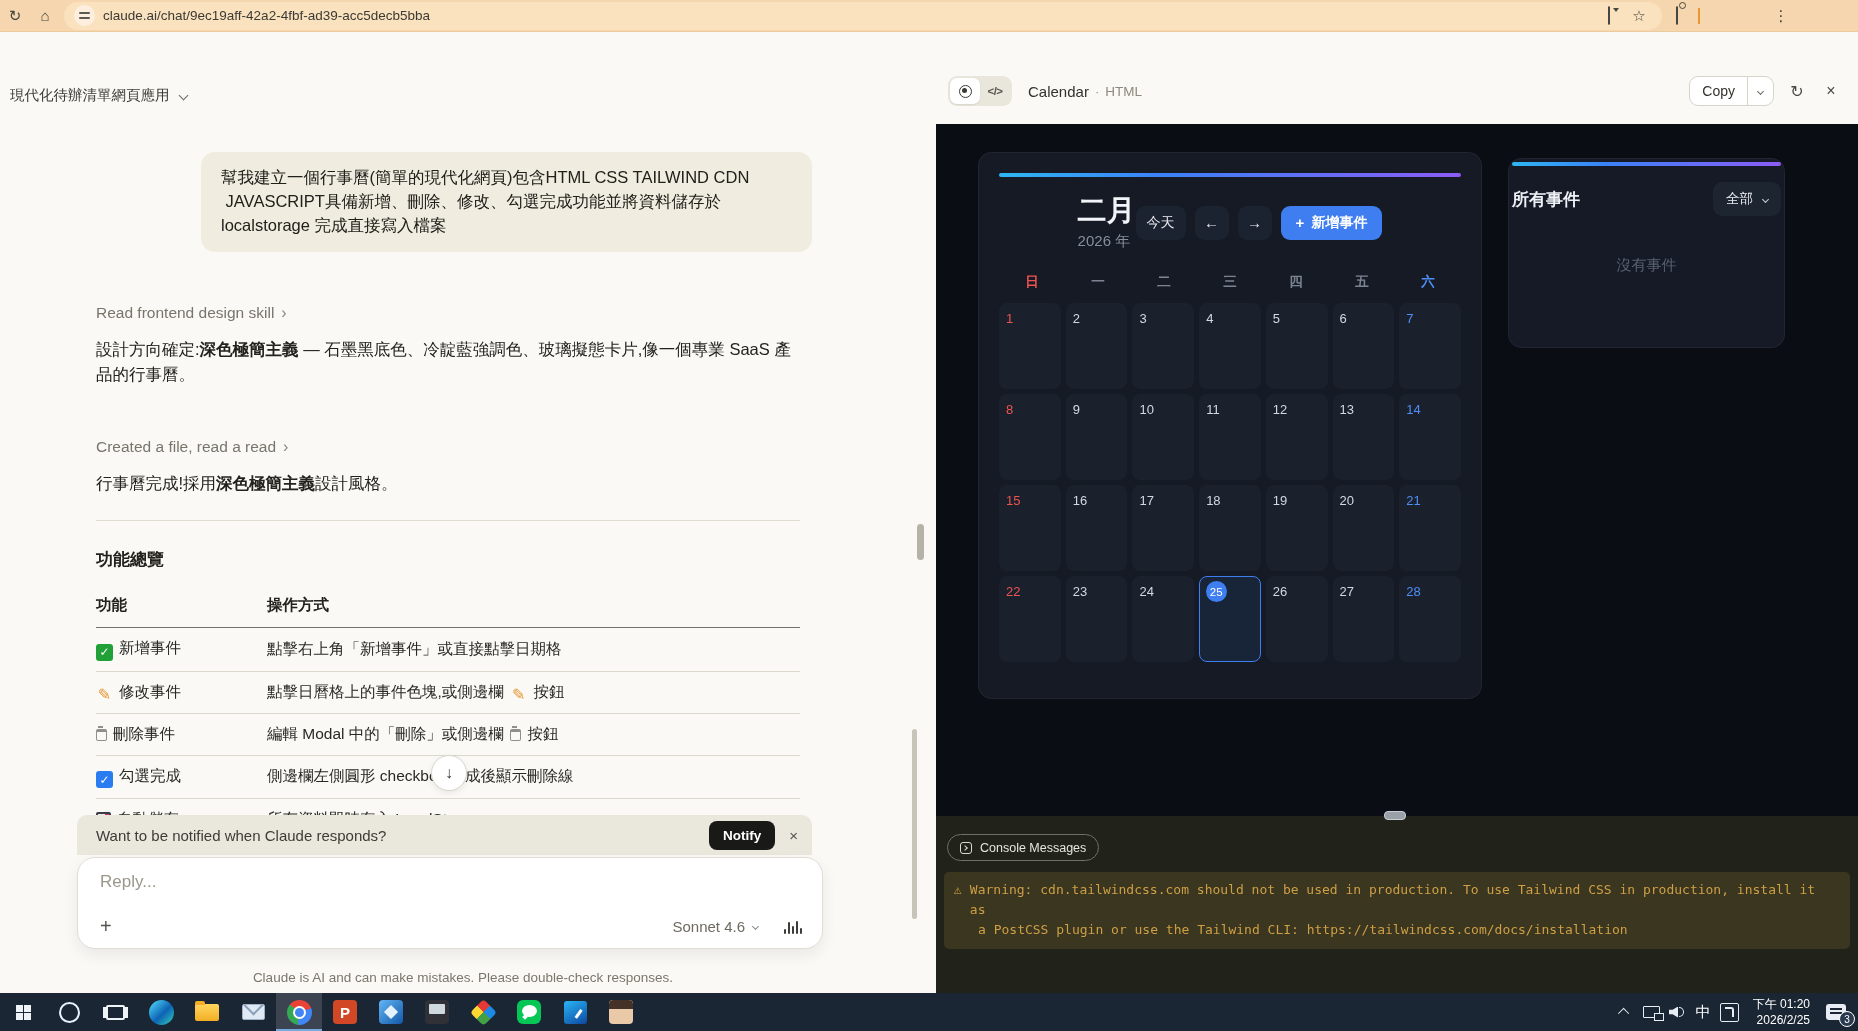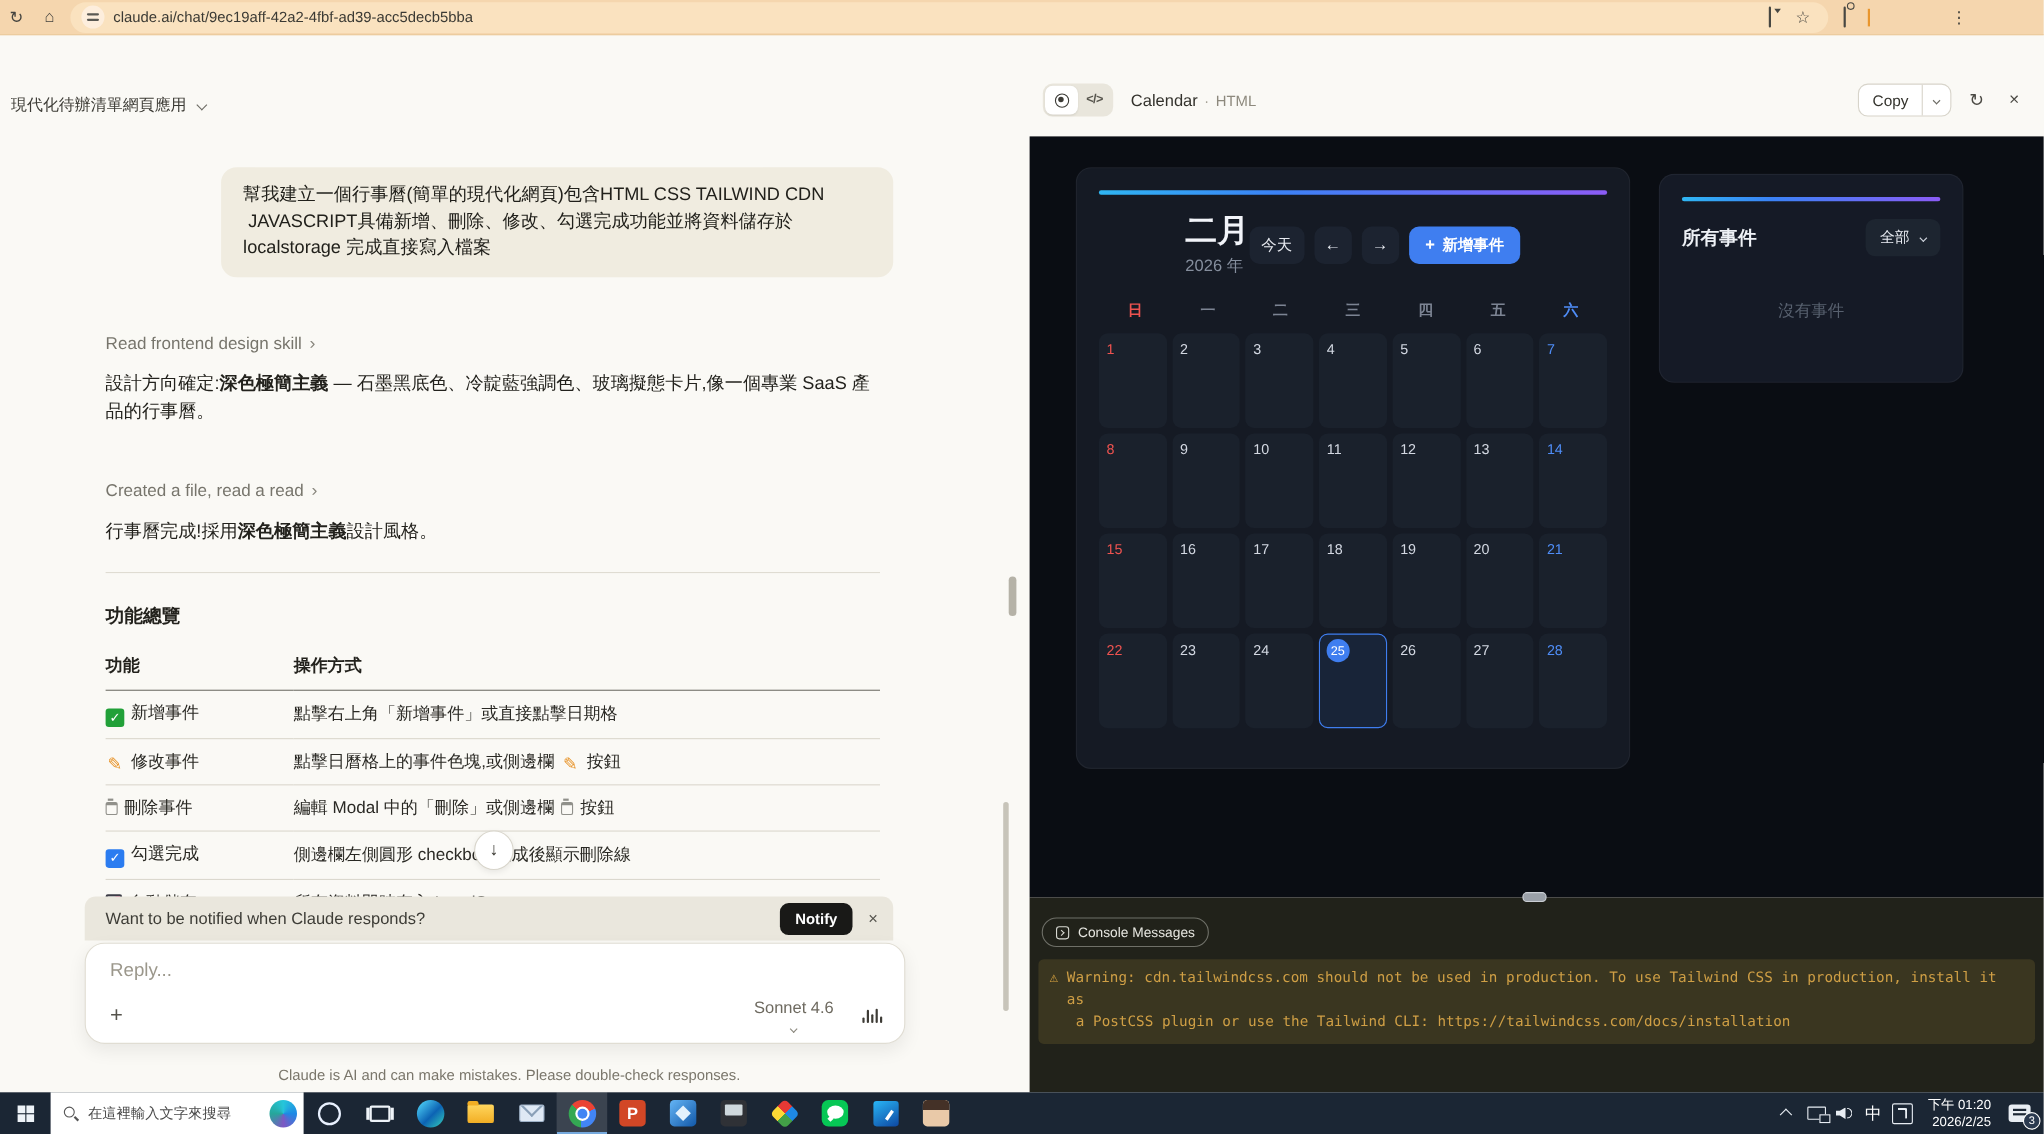--- a/index.html
+++ b/index.html
@@ -57,21 +57,21 @@
 
   #notify-bar { position:absolute; left:77px; top:783px; width:735px; height:40px; background:#eae7dd; border-radius:10px 10px 0 0; display:flex; align-items:center; padding:0 14px 0 19px; z-index:6; }
   #notify-text { font-size:15px; color:#3d3c36; flex:1; }
   #notify-btn { background:#191917; color:#fff; font-size:13.5px; font-weight:bold; padding:7px 14px; border-radius:8px; border:none; cursor:pointer; }
   #notify-close { margin-left:14px; font-size:15px; color:#55544e; cursor:pointer; }
 
   #composer { position:absolute; left:77px; top:825px; width:746px; height:92px; background:#fff; border:1px solid #e0ddd3; border-radius:18px; box-shadow:0 6px 16px rgba(0,0,0,0.07); z-index:7; padding:14px 20px 10px 22px; display:flex; flex-direction:column; justify-content:space-between; }
   #composer-placeholder { font-size:17px; color:#9b978b; }
   #composer-bottom { display:flex; align-items:center; }
   #attach-btn { font-size:20px; color:#55534c; cursor:pointer; width:24px; }
-  #model-select { margin-left:auto; display:flex; align-items:center; gap:8px; font-size:15px; color:#6e6a60; cursor:pointer;flex-direction:column; }
+  #model-select { margin-left:auto; display:flex; align-items:center; gap:8px; font-size:15px; color:#6e6a60; cursor:pointer; }
   #model-select .chev { width:5px; height:5px; border-color:#8a877d; }
   #voice-icon { display:flex; align-items:flex-end; gap:2px; margin-left:26px; height:14px; cursor:pointer; }
   #voice-icon i { display:block; width:2px; background:#3e3c36; border-radius:1px; }
 
   #disclaimer { position:absolute; left:0; width:100%; top:938px; text-align:center; font-size:13.5px; color:#7b776c; z-index:7; }
   #chat-scrollbar { position:absolute; left:912px; top:697px; width:5px; height:190px; background:#c7c4b9; border-radius:3px; z-index:8; }
   #resize-handle { position:absolute; left:917px; top:492px; width:7px; height:36px; background:#b5b2a7; border-radius:4px; z-index:9; }
 
   
   #preview-pane { flex:1; position:relative; }
@@ -111,21 +111,21 @@
   .wd.sun { color:#ef5350; } .wd.sat { color:#4f8df7; }
   #day-grid { display:grid; grid-template-columns:repeat(7,1fr); gap:5px; margin-top:12px; }
   .daycell { height:86px; background:#1a212c; border-radius:8px; padding:6px 0 0 7px; cursor:pointer; position:relative; }
   .daynum { font-size:13px; color:#d3d8e2; }
   .daycell.sun .daynum { color:#ef5350; }
   .daycell.sat .daynum { color:#4f8df7; }
   .daycell.selected { border:1.5px solid #3f7ef0; background:rgba(63,126,240,0.10); padding:4.5px 0 0 5.5px; }
   .daycell.selected .daynum { width:21px; height:21px; border-radius:50%; background:#3f7ef0; color:#fff !important; display:flex; align-items:center; justify-content:center; font-size:11.5px; }
 
   
-  #events-card { position:absolute; left:572px; top:34px; width:277px; height:190px; background:#151a26; border:1px solid rgba(255,255,255,0.05); border-radius:14px; padding:20px; }
+  #events-card { position:absolute; left:572px; top:34px; width:277px; height:190px; background:#151a26; border:1px solid rgba(255,255,255,0.05); border-radius:14px; padding:3px; }
   #events-head { display:flex; justify-content:space-between; align-items:center; margin-top:16px; }
   #events-title { font-size:17px; font-weight:bold; color:#eef1f6; }
   #filter-select { display:flex; align-items:center; gap:10px; background:#1d2530; border-radius:9px; height:34px; padding:0 13px; font-size:13.5px; color:#e8ebf1; cursor:pointer; }
   #filter-select .chev { width:5px; height:5px; border-color:#cdd3dc; }
   #events-empty { text-align:center; margin-top:40px; font-size:15px; color:#58616f; }
 
   
   #preview-console { position:absolute; left:10px; right:0; top:784px; bottom:0; background:#21221a; }
   #console-pill { position:absolute; left:11px; top:18px; height:27px; display:flex; align-items:center; gap:8px; border:1px solid #6f7068; border-radius:14px; padding:0 12px; color:#e6e6e0; font-size:12.5px; cursor:pointer; }
   .console-icon { width:12px; height:12px; border:1.3px solid #d8d9d2; border-radius:3px; position:relative; }
@@ -433,25 +433,20 @@
 
 <div id="taskbar">
   <div class="tb-slot">
       <span class="ic-win">
         <i></i>
         <i></i>
         <i></i>
         <i></i>
       </span>
     </div>
-  <div id="tb-search">
-    <span class="ic-mag"></span>
-    <span id="tb-search-text">在這裡輸入文字來搜尋</span>
-    <span class="ic-sparkle"></span>
-  </div>
   <div class="tb-slot">
       <span class="ic-cortana"></span>
     </div>
   <div class="tb-slot">
       <span class="ic-taskview"></span>
     </div>
   <div class="tb-slot">
       <span class="ic-edge"></span>
     </div>
   <div class="tb-slot">

